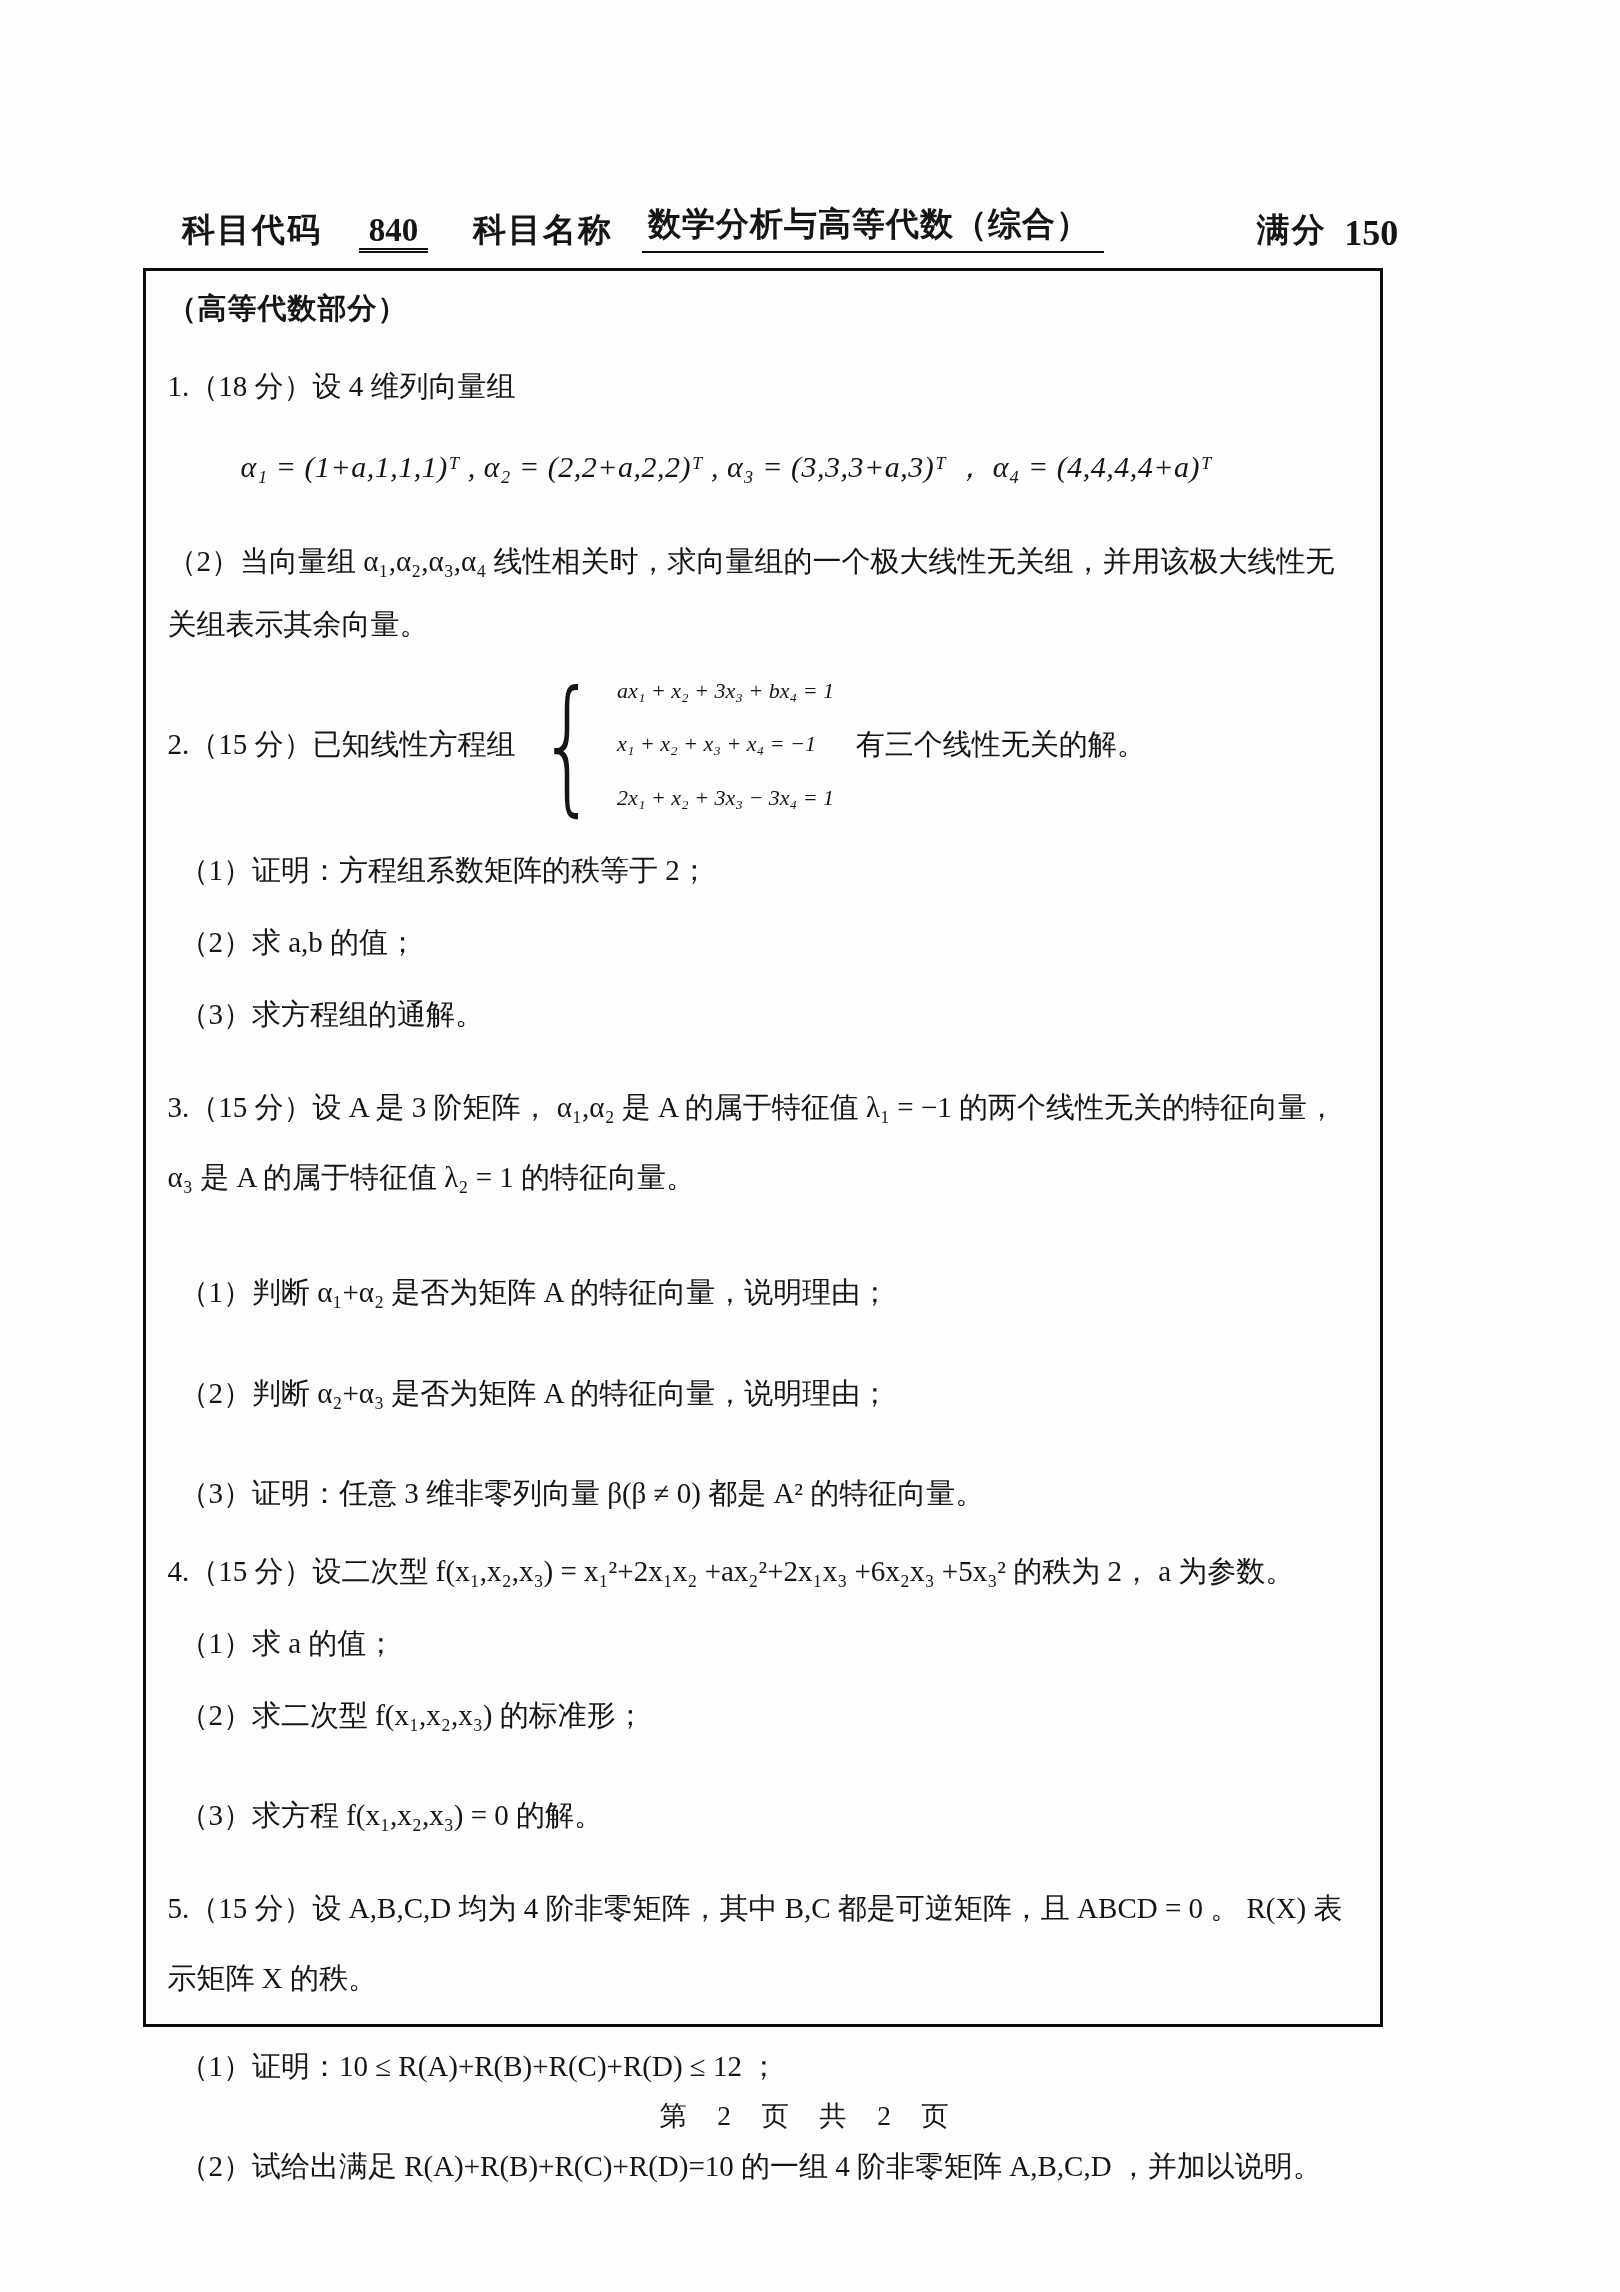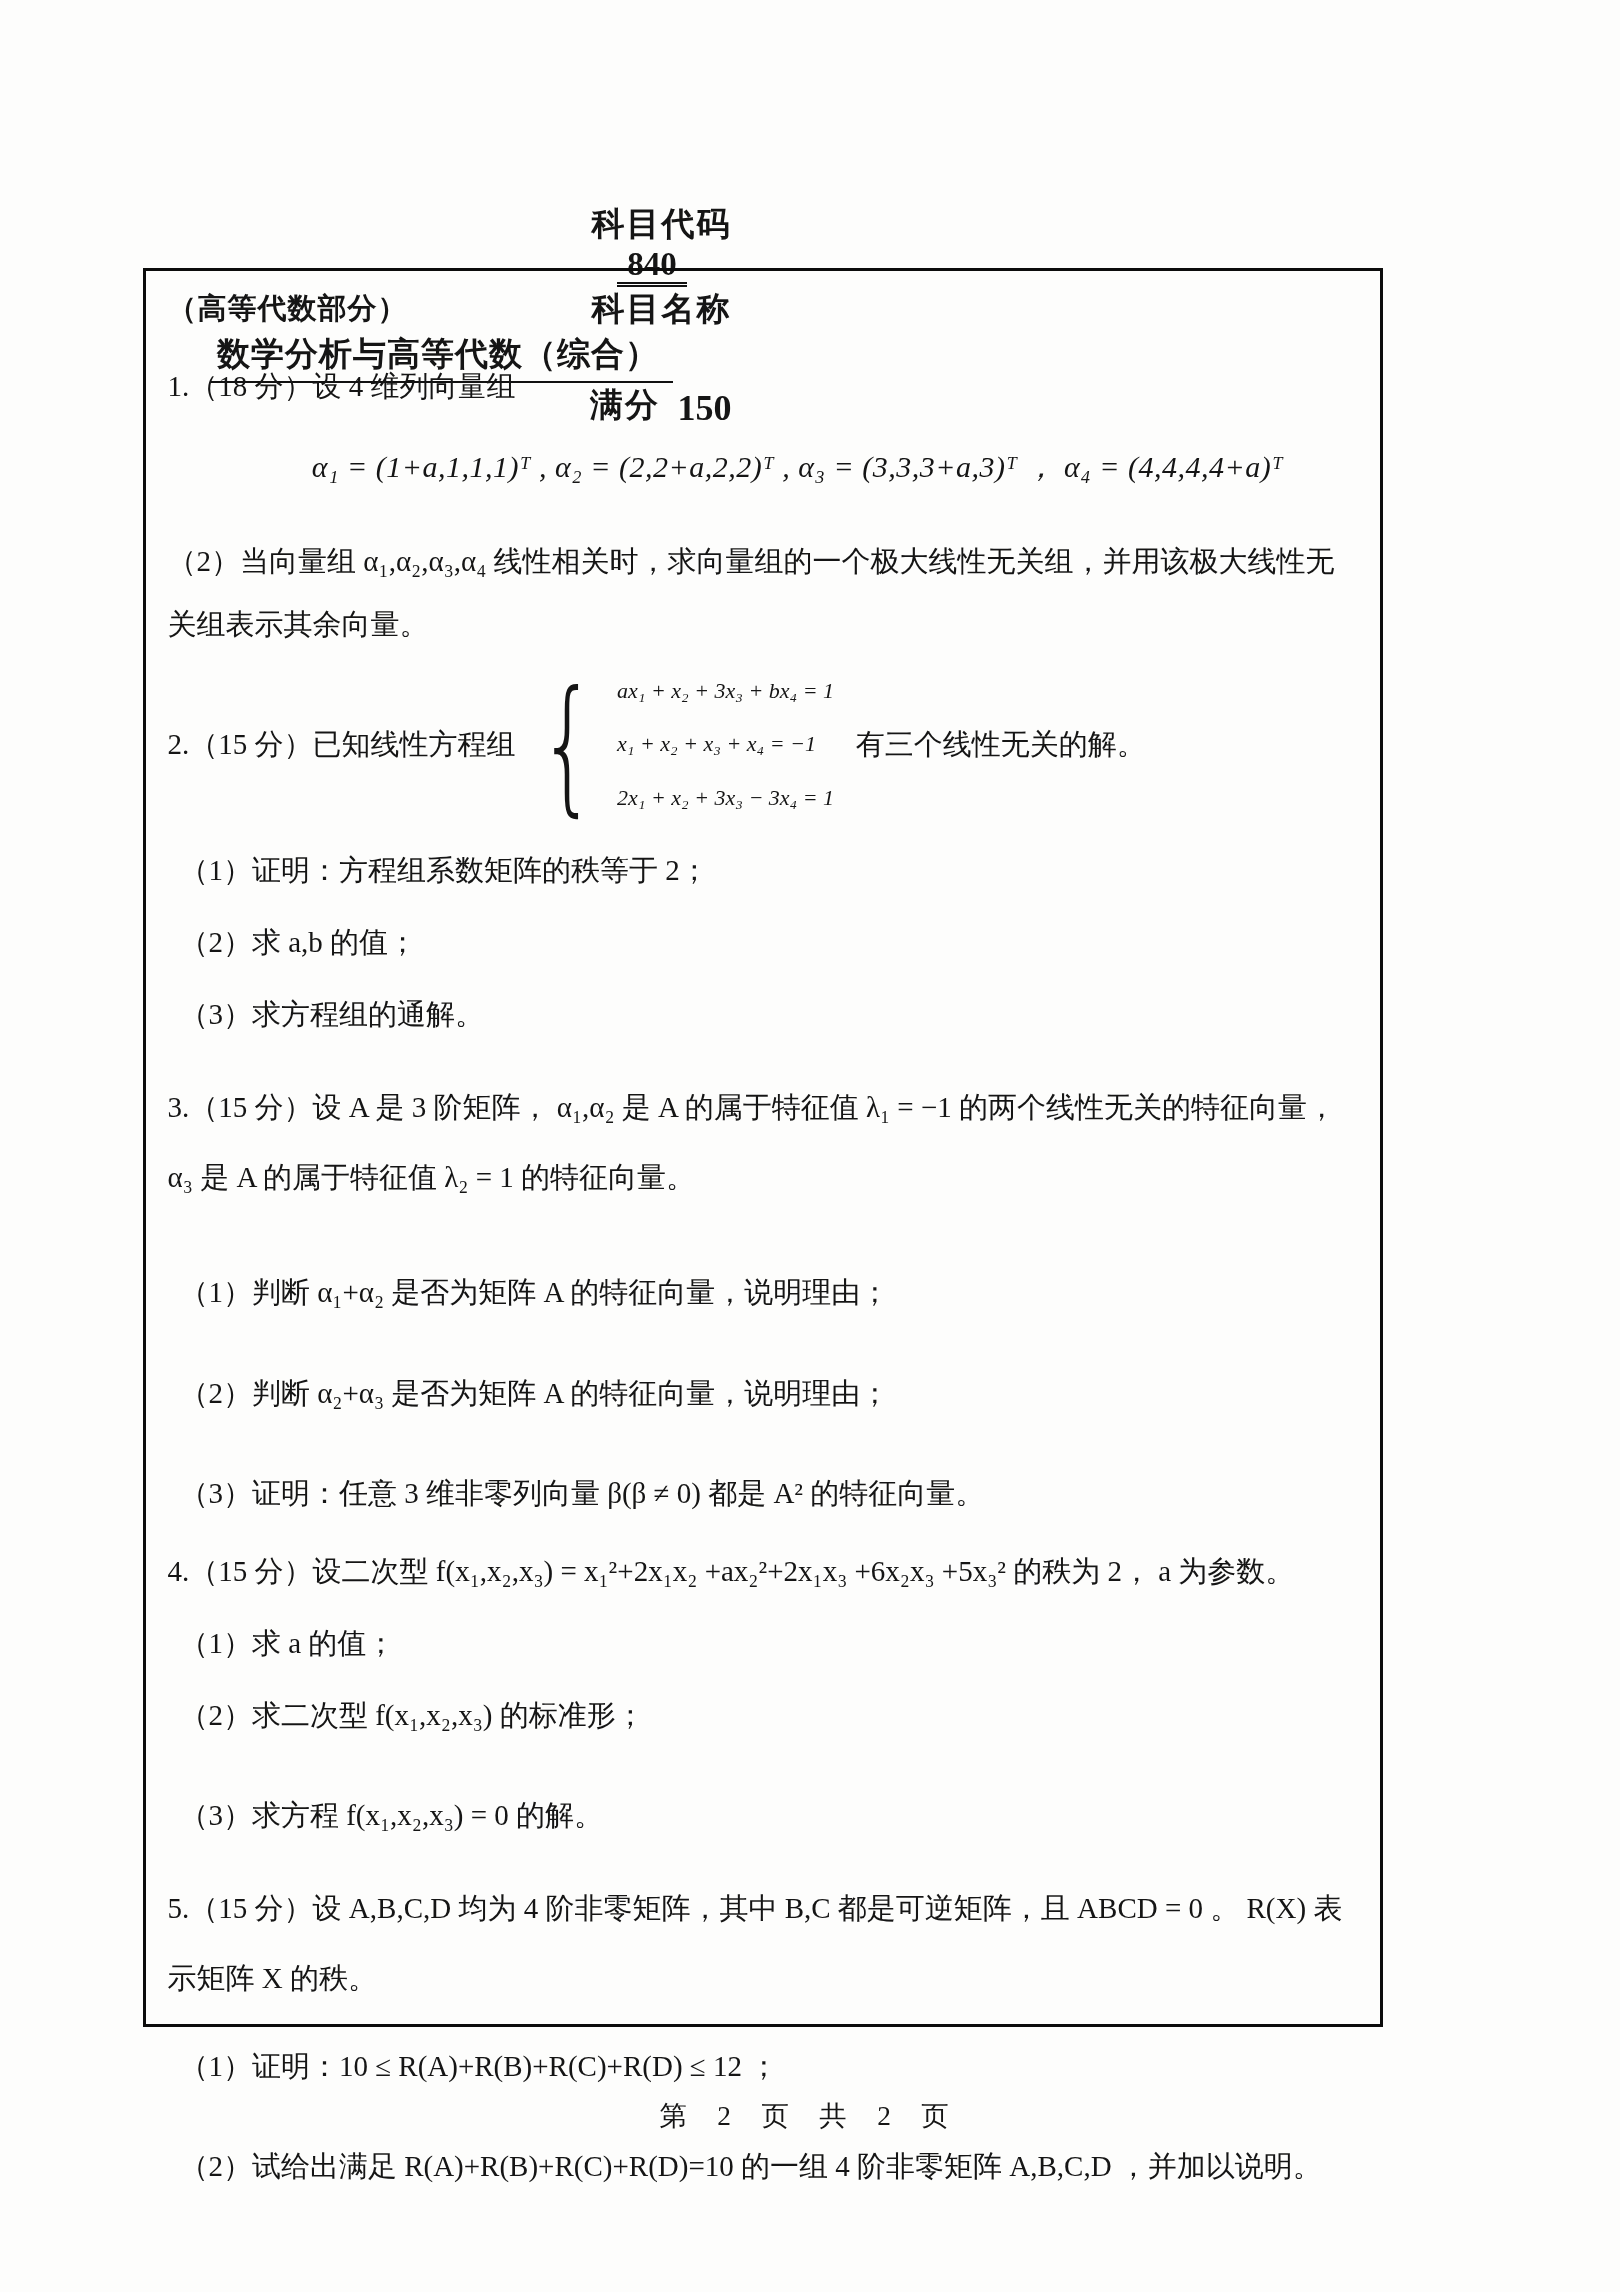--- a/index.html
+++ b/index.html
@@ -13,21 +13,21 @@
     position:relative;
     width:1620px;height:2293px;
     background:#fdfdfc;
     overflow:hidden;
   }
   
   .header{
     position:absolute;left:182px;top:202px;
     font-family:"Liberation Sans","DejaVu Sans",sans-serif;
     font-weight:bold;font-size:33px;
-    display:flex;align-items:flex-end;white-space:nowrap;flex-direction:column;
+    display:flex;align-items:flex-end;white-space:nowrap;
   }
   .hlabel{letter-spacing:2px;}
   .code-val{
     margin:0 45px 0 37px;
     font-family:"Liberation Serif","DejaVu Serif",serif;
     font-size:33px;
     border-bottom:5.9px double #111;
     padding:0 9.8px 0 9.8px;
     line-height:1.05;
   }
@@ -52,21 +52,21 @@
     box-sizing:border-box;
     padding:17.6px 25.5px 0 21.6px;
     font-size:29px;
     line-height:1.35;
   }
   .line{white-space:nowrap;}
   .sec-title{font-weight:bold;letter-spacing:1px;}
   .qtitle{margin-top:39px;}
   .formula{
     margin-top:41px;margin-left:73px;
-    font-style:italic;font-size:30px;letter-spacing:0.5px;text-align:center;
+    font-style:italic;font-size:30px;letter-spacing:0.5px;
   }
   .part{margin-top:45px;padding-left:11.8px;}
   .para{margin-top:43px;line-height:2.15;white-space:normal;}
   
   .q2row{
     margin-top:15.7px;
     display:flex;align-items:center;
   }
   .q2intro{white-space:nowrap;}
   .brace{

